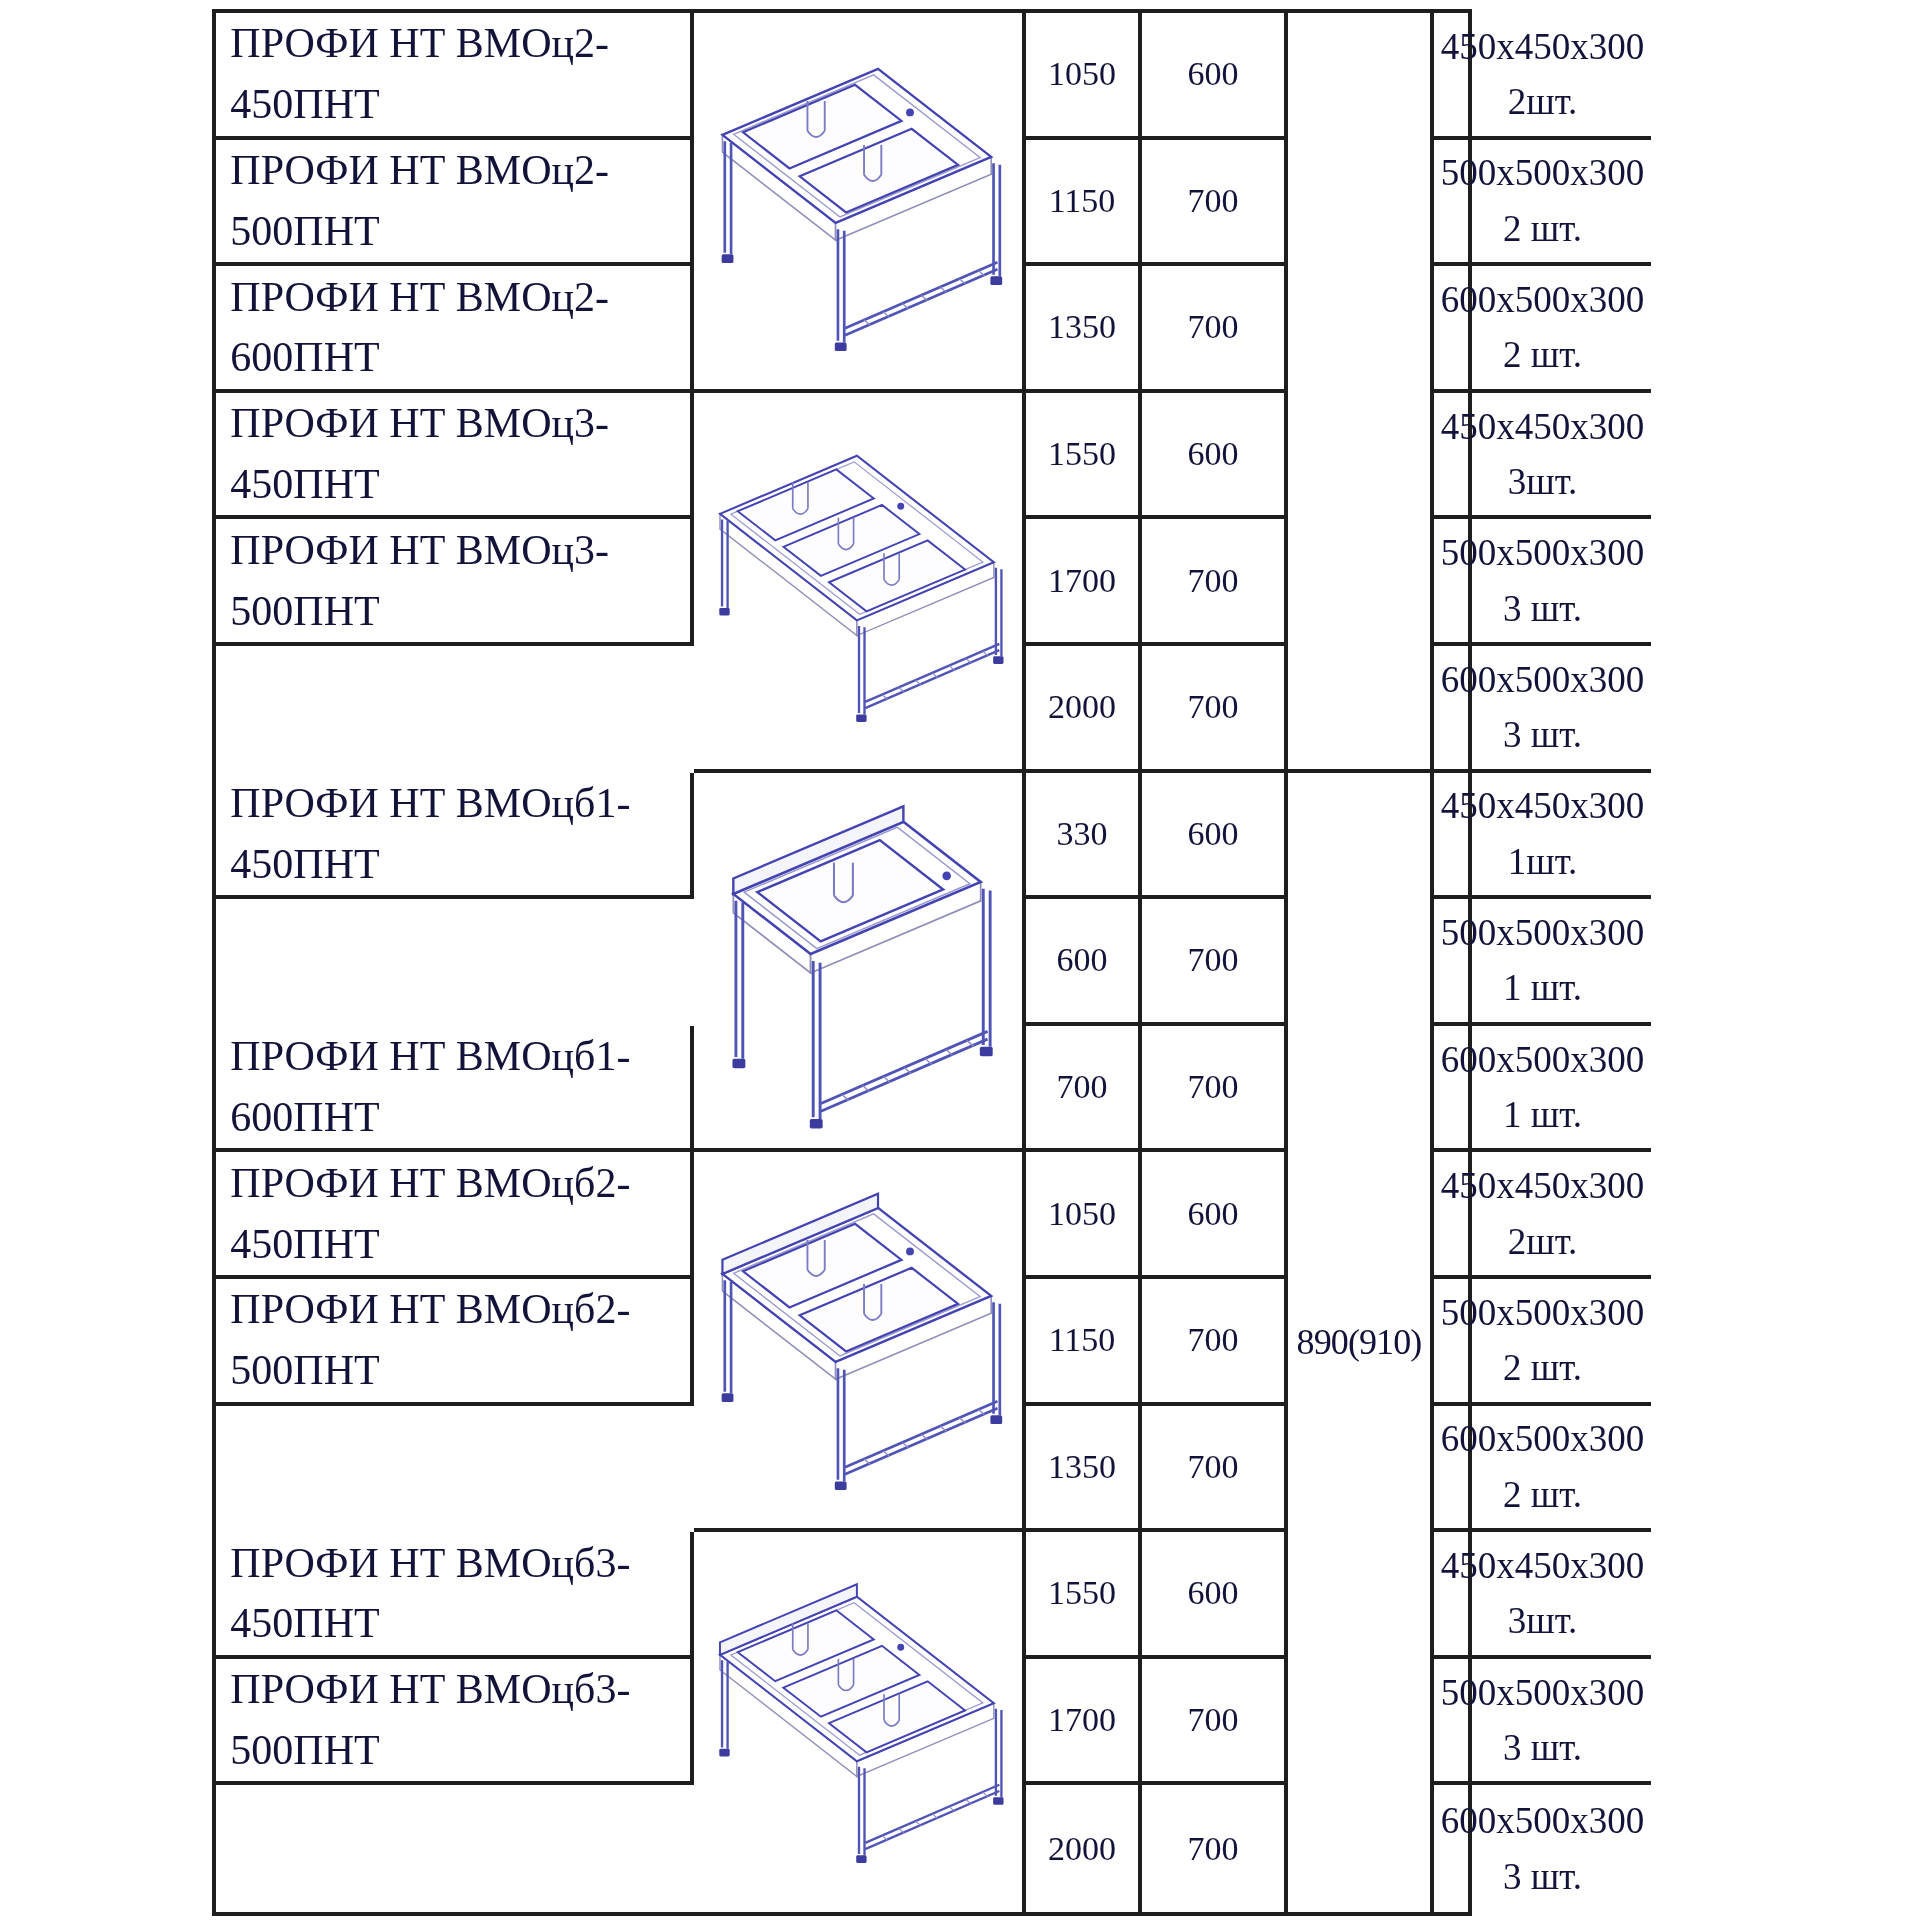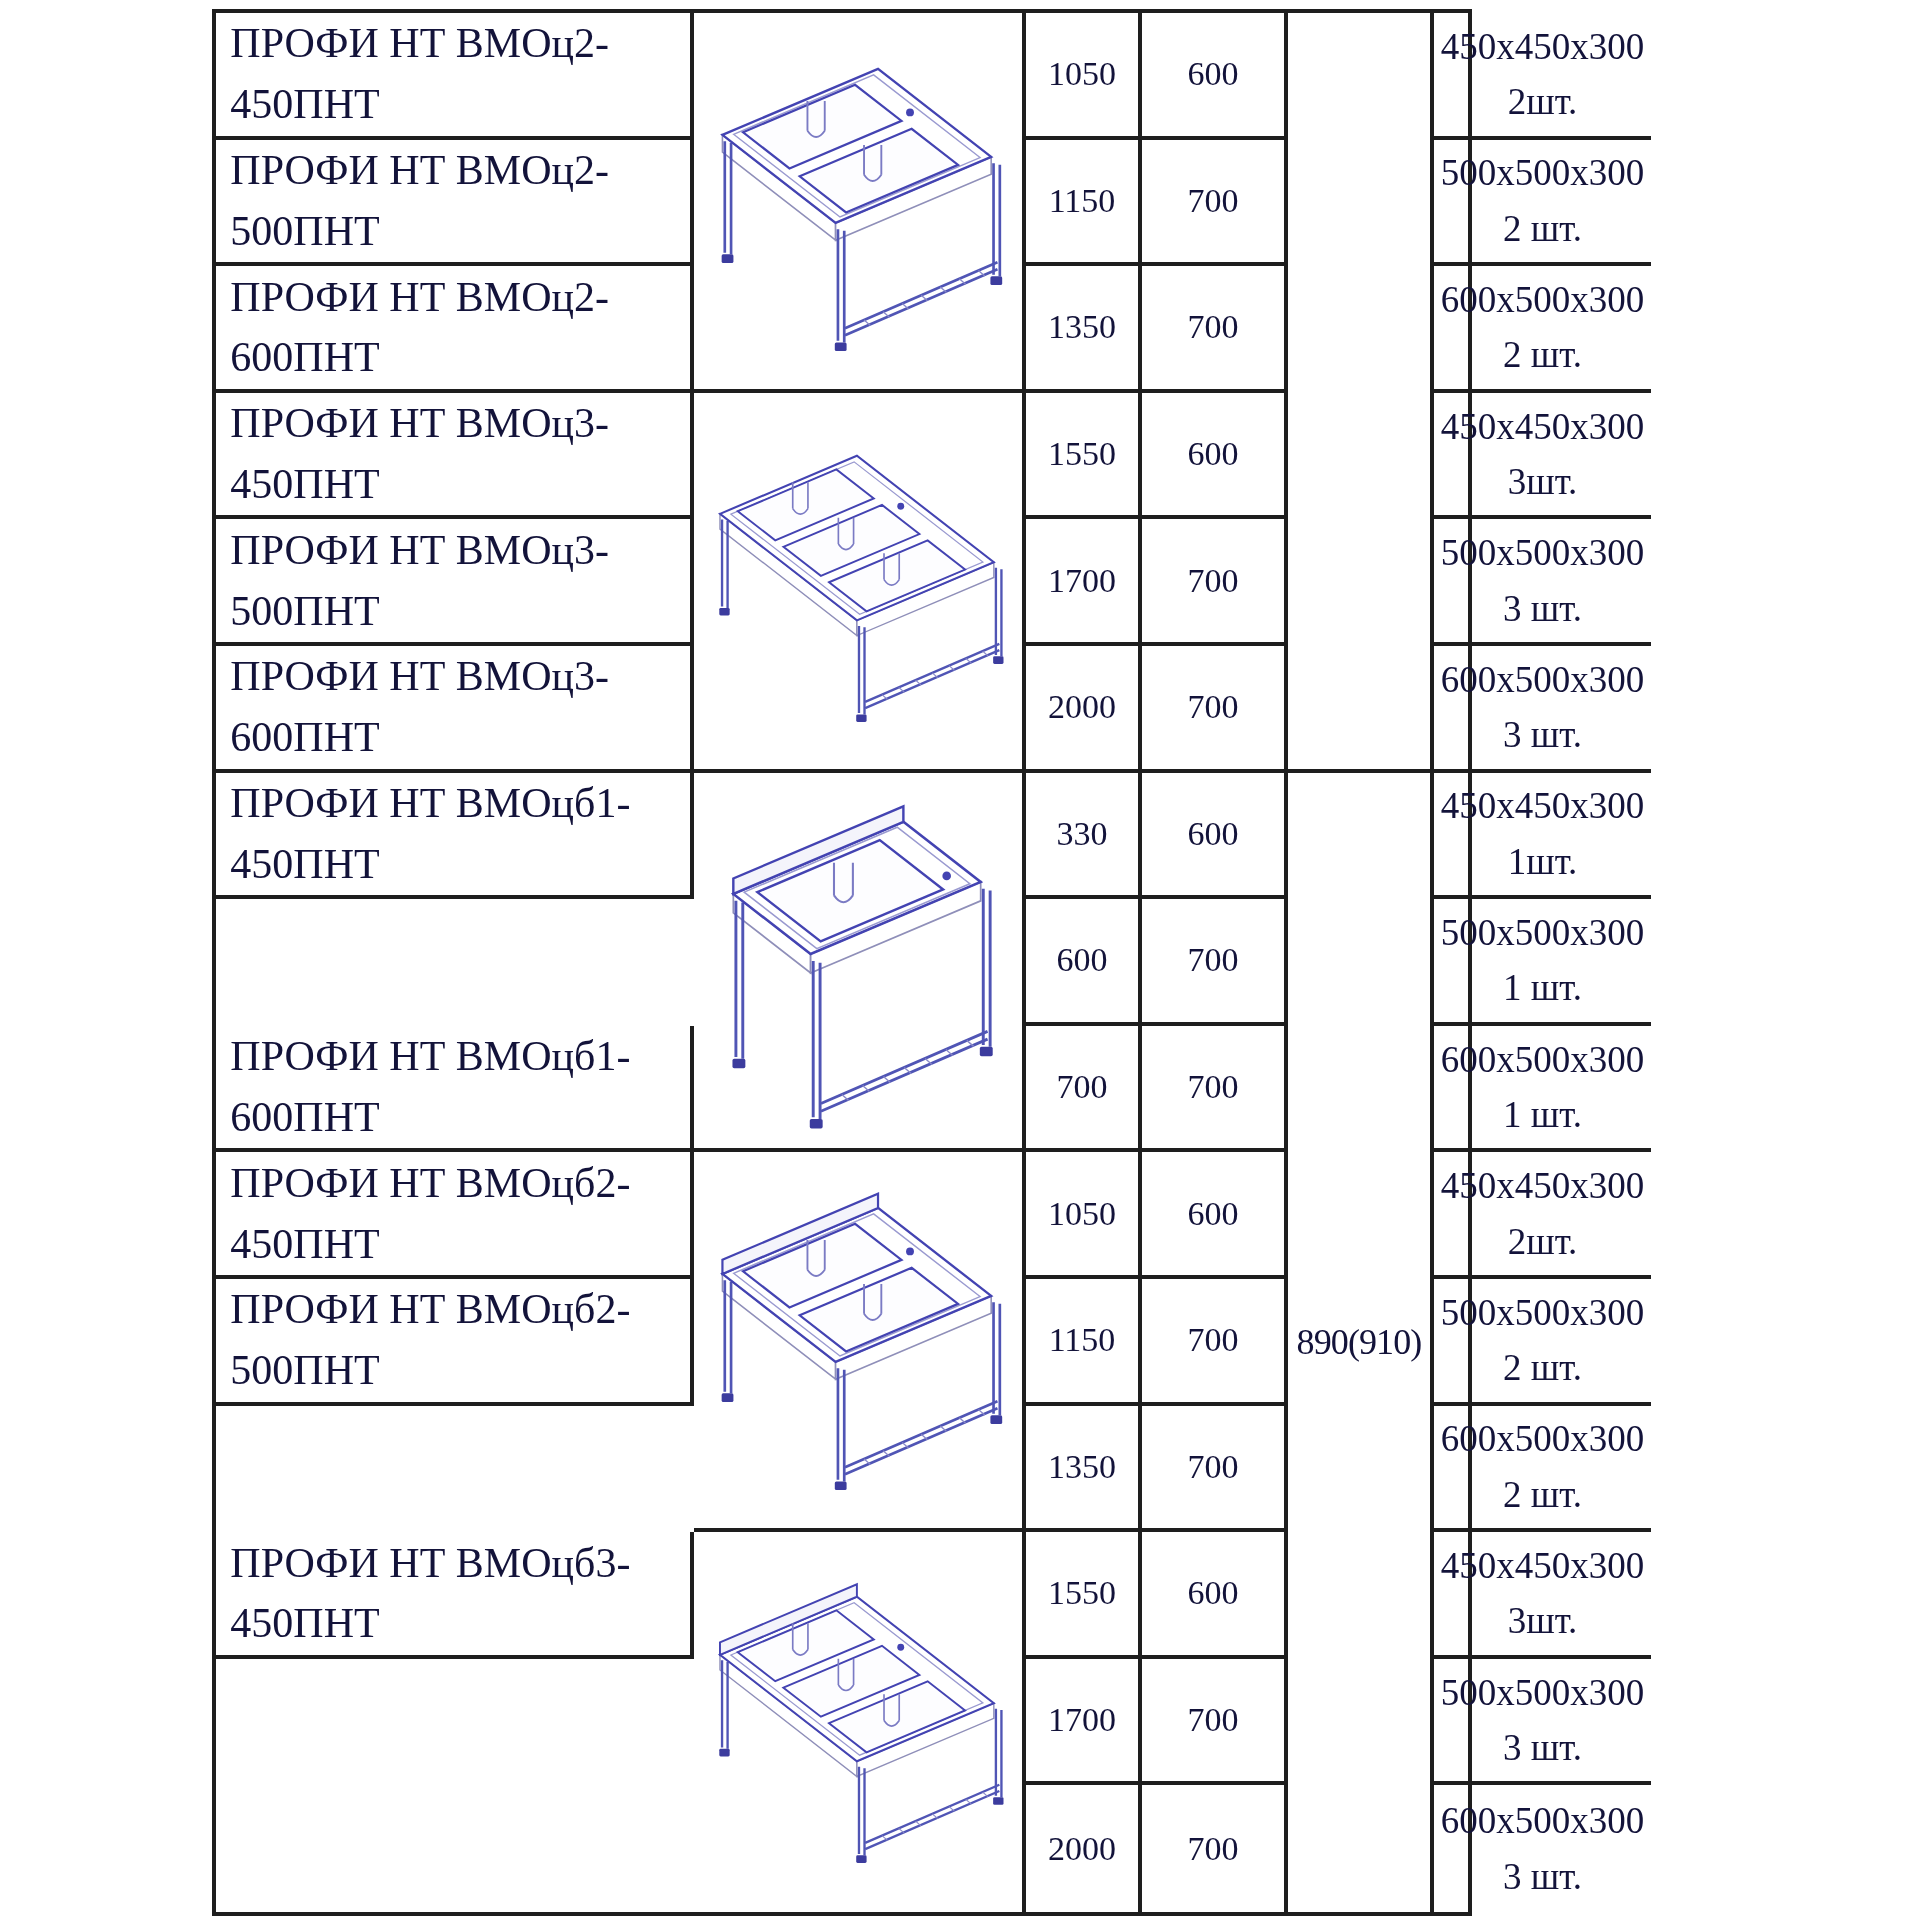--- a/index.html
+++ b/index.html
@@ -50,26 +50,26 @@
 </head>
 <body>
 
 <div class="spec-table">
 
   <div class="cell name-cell" style="grid-area:1/1">ПРОФИ НТ ВМОц2-450ПНТ</div>
   <div class="cell name-cell" style="grid-area:2/1">ПРОФИ НТ ВМОц2-500ПНТ</div>
   <div class="cell name-cell" style="grid-area:3/1">ПРОФИ НТ ВМОц2-600ПНТ</div>
   <div class="cell name-cell" style="grid-area:4/1">ПРОФИ НТ ВМОц3-450ПНТ</div>
   <div class="cell name-cell" style="grid-area:5/1">ПРОФИ НТ ВМОц3-500ПНТ</div>
-  <div class="cell name-cell" style="grid-area:6/1">ПРОФИ НТ ВМОц3-600ПНТ</div>
   <div class="cell name-cell" style="grid-area:7/1">ПРОФИ НТ ВМОцб1-450ПНТ</div>
   <div class="cell name-cell" style="grid-area:9/1">ПРОФИ НТ ВМОцб1-600ПНТ</div>
   <div class="cell name-cell" style="grid-area:10/1">ПРОФИ НТ ВМОцб2-450ПНТ</div>
   <div class="cell name-cell" style="grid-area:11/1">ПРОФИ НТ ВМОцб2-500ПНТ</div>
   <div class="cell name-cell" style="grid-area:13/1">ПРОФИ НТ ВМОцб3-450ПНТ</div>
+  <div class="cell name-cell" style="grid-area:14/1">ПРОФИ НТ ВМОцб3-500ПНТ</div>
 
   <div class="cell img-cell" style="grid-area:1/2/4/3">
       <svg viewBox="0 0 396 404" xmlns="http://www.w3.org/2000/svg" preserveAspectRatio="xMidYMid meet">
         <path class="lg" d="M228.0,40.0 V126.0"></path>
         <polygon class="ap" points="26.0,118.0 170.0,230.0 170.0,252.0 26.0,140.0"></polygon>
         <polygon class="ap" points="170.0,230.0 368.0,146.0 368.0,168.0 170.0,252.0"></polygon>
         <path class="lg" d="M29.0,126.0 V268.0 M37.0,128.0 V270.0"></path>
         <rect class="ft" x="25.0" y="270.0" width="15" height="11" rx="2"></rect>
         <path class="lg" d="M173.0,238.0 V380.0 M181.0,240.0 V382.0"></path>
         <rect class="ft" x="169.0" y="382.0" width="15" height="11" rx="2"></rect>

